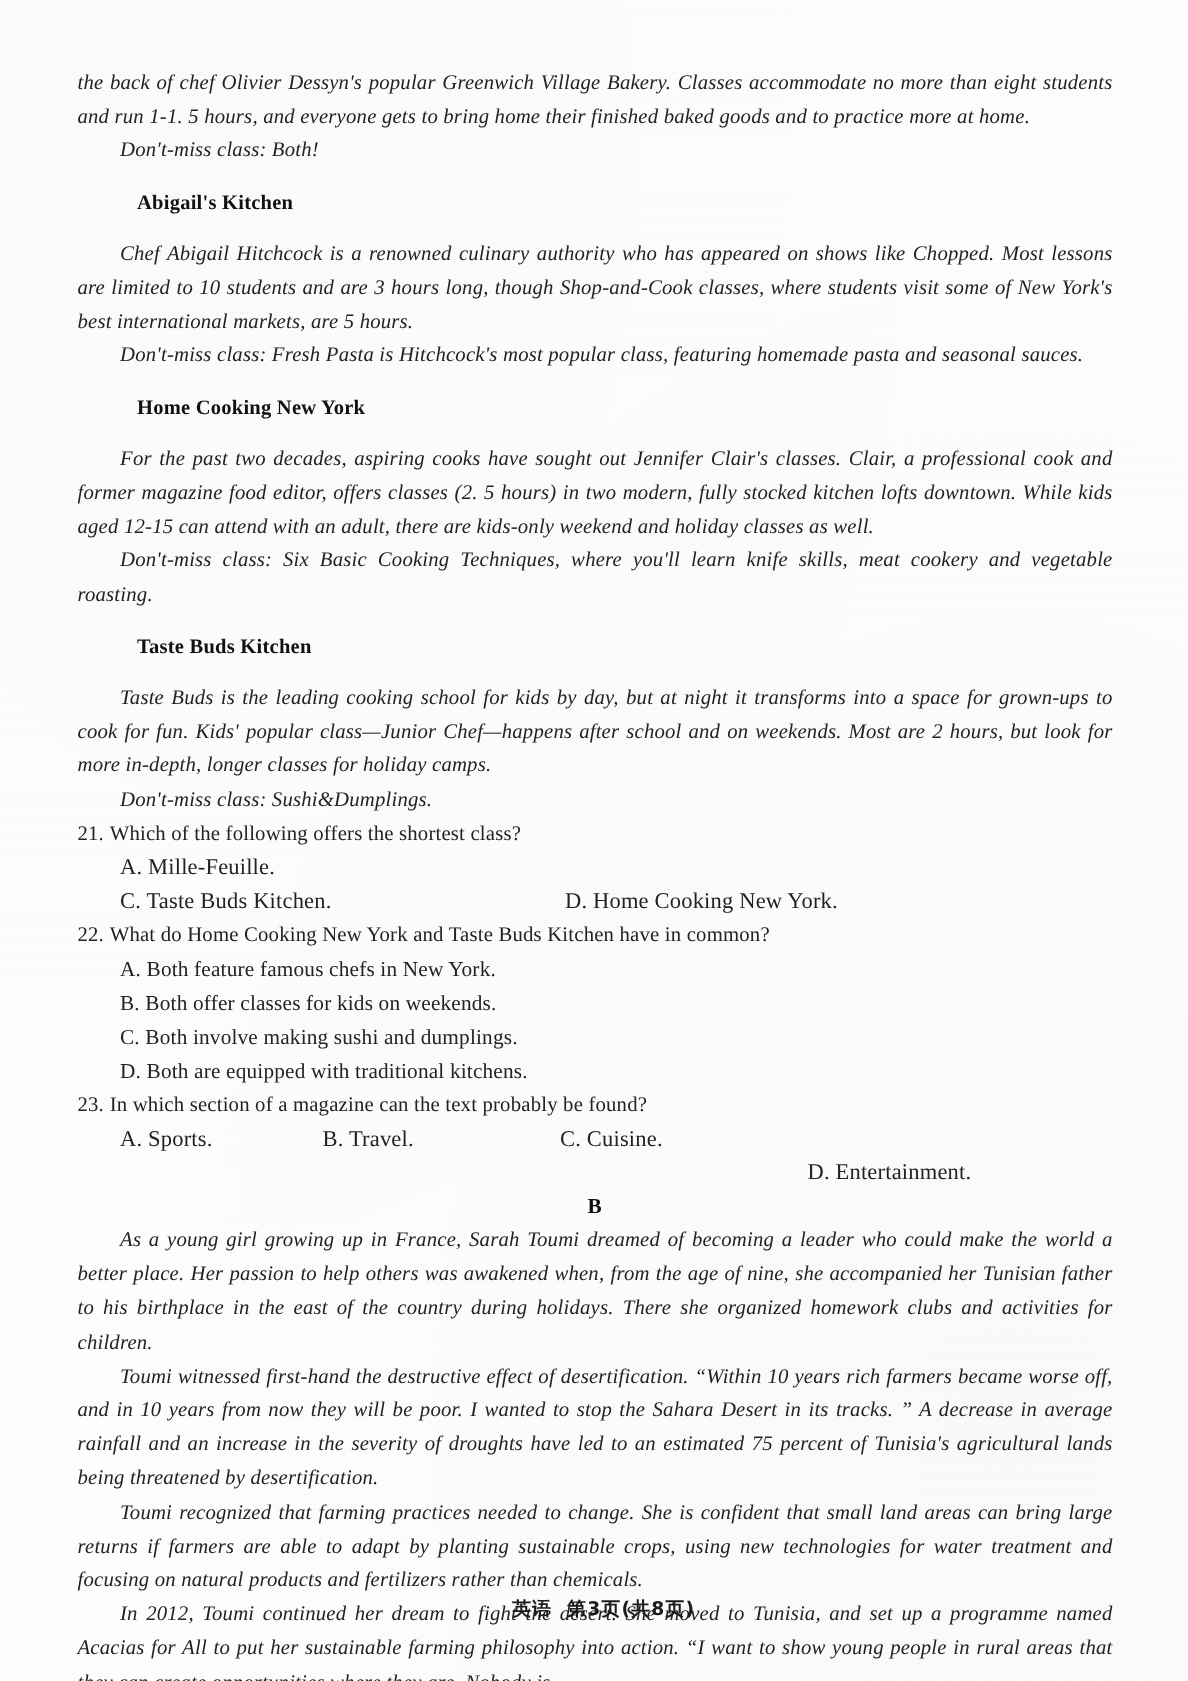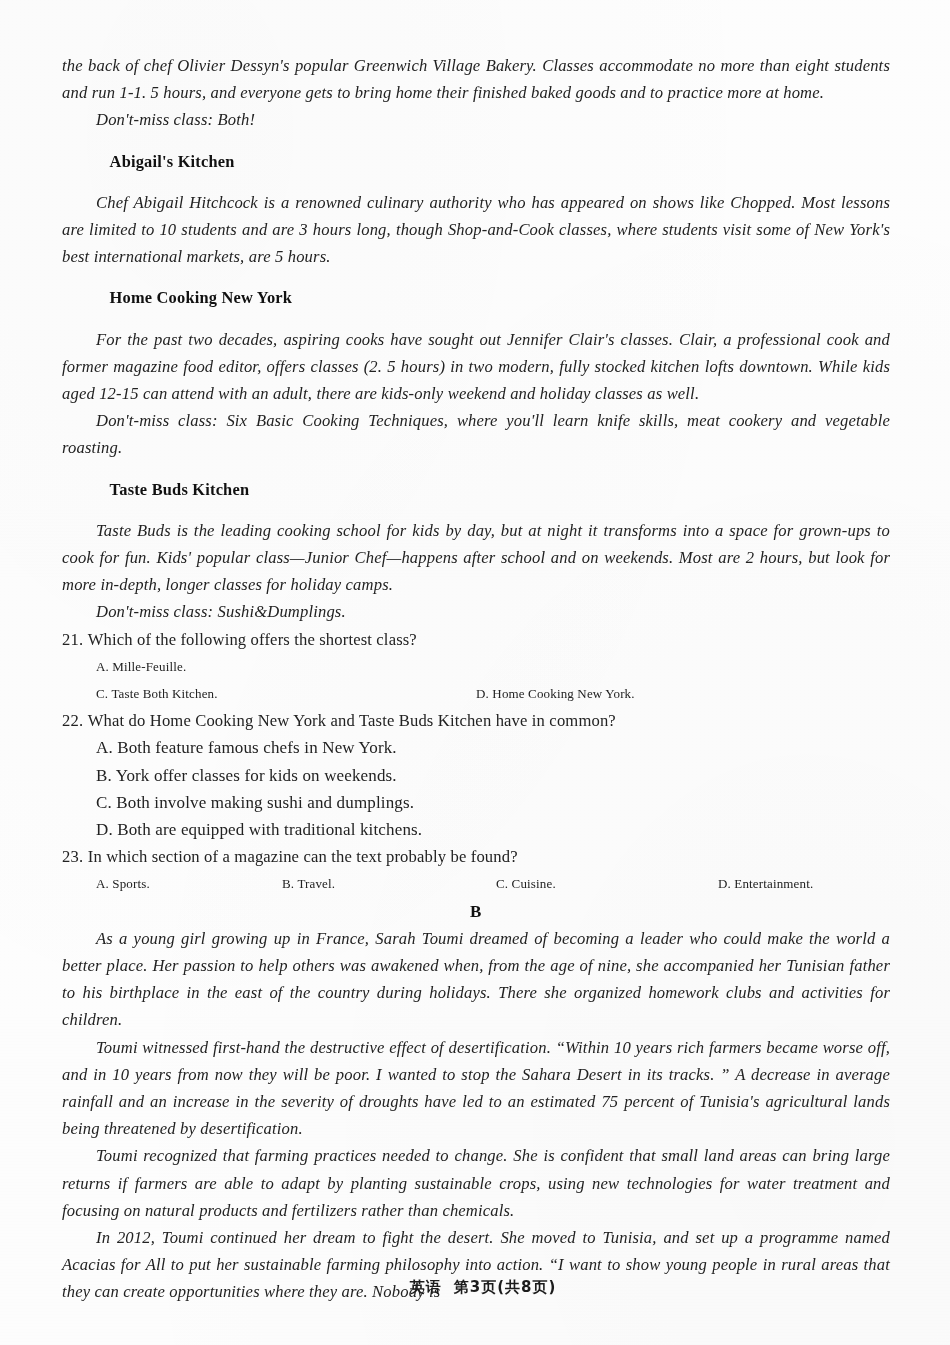--- a/index.html
+++ b/index.html
@@ -83,32 +83,31 @@
     line-height: 27.2px;
     margin: 0;
     padding-left: 0;
     letter-spacing: 0.15px;
     color: #222;
   }
   .q-num { display: inline-block; min-width: 1.55em; }
 
   .opt-row {
     display: flex;
-    font-size: 13px;
+    font-size: 18px;
     line-height: 27.2px;
     letter-spacing: 0.15px;
     color: #222;
     padding-left: 34px;
-    gap: 24px;
   }
   .opt-row.two-col .opt { width: 356px; flex: 0 0 356px; }
   .opt-row.four-col .opt-q4:nth-child(1) { width: 162px; flex: 0 0 162px; }
   .opt-row.four-col .opt-q4:nth-child(2) { width: 190px; flex: 0 0 190px; }
   .opt-row.four-col .opt-q4:nth-child(3) { width: 198px; flex: 0 0 198px; }
-  .opt-row.four-col .opt-q4:nth-child(4) { width: auto; }
+  .opt-row.four-col .opt-q4:nth-child(4) { width: auto; margin-top: 26px; }
 
   .opt-stack {
     padding-left: 34px;
     font-size: 17px;
     line-height: 27.2px;
     letter-spacing: 0.15px;
     color: #222;
   }
 
   
@@ -136,50 +135,51 @@
 <div class="page">
 
   <p class="para tight">the back of chef Olivier Dessyn's popular Greenwich Village Bakery. Classes accommodate no more than eight students and run 1-1. 5 hours, and everyone gets to bring home their finished baked goods and to practice more at home.</p>
 
   <p class="para indent">Don't-miss class: Both!</p>
 
   <p class="subhead">Abigail's Kitchen</p>
 
   <p class="para indent">Chef Abigail Hitchcock is a renowned culinary authority who has appeared on shows like Chopped. Most lessons are limited to 10 students and are 3 hours long, though Shop-and-Cook classes, where students visit some of New York's best international markets, are 5 hours.</p>
 
+  <p class="para indent">Don't-miss class: Fresh Pasta is Hitchcock's most popular class, featuring homemade pasta and seasonal sauces.</p>
 
   <p class="subhead">Home Cooking New York</p>
 
   <p class="para indent">For the past two decades, aspiring cooks have sought out Jennifer Clair's classes. Clair, a professional cook and former magazine food editor, offers classes (2. 5 hours) in two modern, fully stocked kitchen lofts downtown. While kids aged 12-15 can attend with an adult, there are kids-only weekend and holiday classes as well.</p>
 
   <p class="para indent">Don't-miss class: Six Basic Cooking Techniques, where you'll learn knife skills, meat cookery and vegetable roasting.</p>
 
   <p class="subhead">Taste Buds Kitchen</p>
 
   <p class="para indent">Taste Buds is the leading cooking school for kids by day, but at night it transforms into a space for grown-ups to cook for fun. Kids' popular class—Junior Chef—happens after school and on weekends. Most are 2 hours, but look for more in-depth, longer classes for holiday camps.</p>
 
   <p class="para indent">Don't-miss class: Sushi&amp;Dumplings.</p>
 
   <p class="q-stem">
     <span class="q-num">21.</span><span>Which of the following offers the shortest class?</span>
   </p>
   <div class="opt-row two-col">
     <span class="opt">A. Mille-Feuille.</span>
   </div>
   <div class="opt-row two-col">
-    <span class="opt">C. Taste Both Kitchen.</span>
+    <span class="opt">C. Taste Buds Kitchen.</span>
     <span class="opt">D. Home Cooking New York.</span>
   </div>
 
   <p class="q-stem">
     <span class="q-num">22.</span><span>What do Home Cooking New York and Taste Buds Kitchen have in common?</span>
   </p>
   <div class="opt-stack">
     <div>A. Both feature famous chefs in New York.</div>
-    <div>B. York offer classes for kids on weekends.</div>
+    <div>B. Both offer classes for kids on weekends.</div>
     <div>C. Both involve making sushi and dumplings.</div>
     <div>D. Both are equipped with traditional kitchens.</div>
   </div>
 
   <p class="q-stem">
     <span class="q-num">23.</span><span>In which section of a magazine can the text probably be found?</span>
   </p>
   <div class="opt-row four-col">
     <span class="opt-q4">A. Sports.</span>
     <span class="opt-q4">B. Travel.</span>

